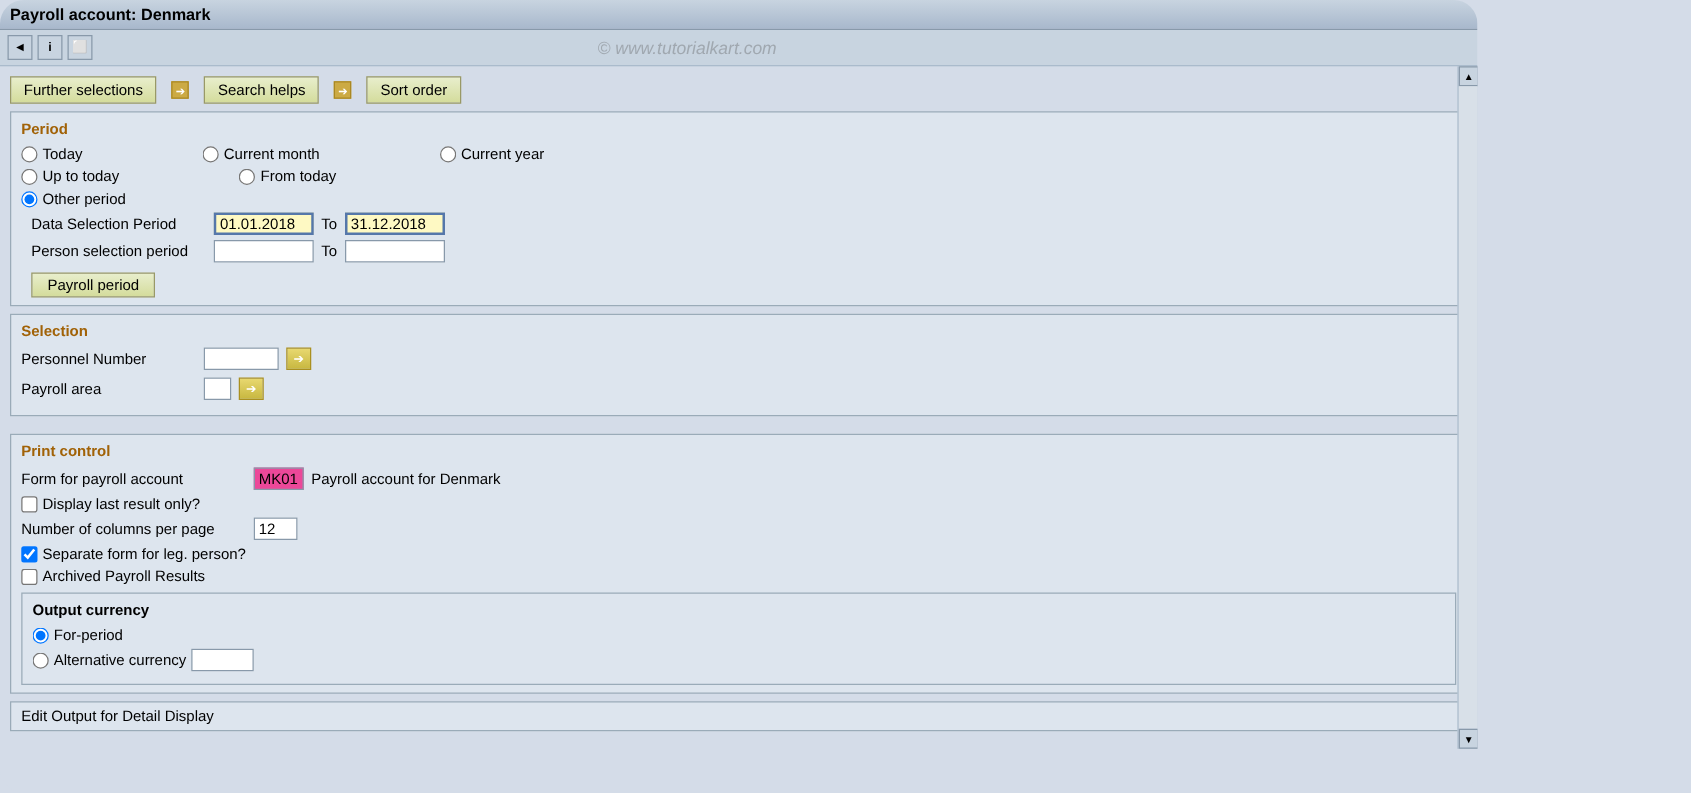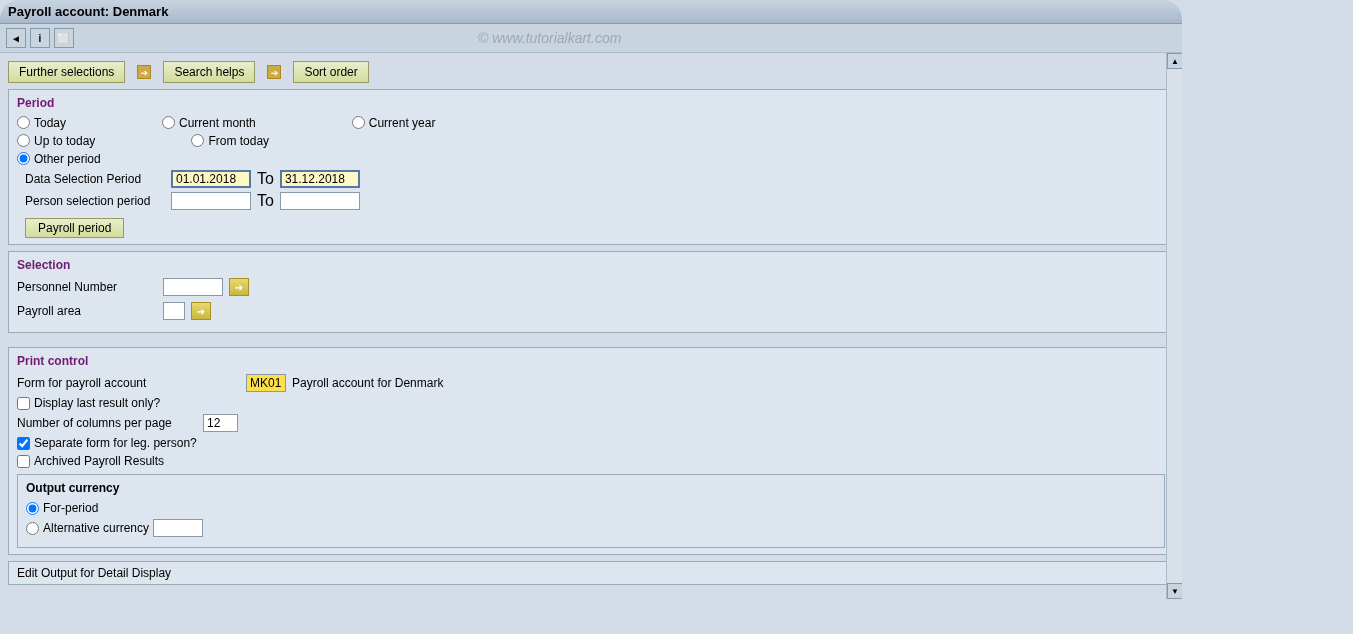--- a/index.html
+++ b/index.html
@@ -78,32 +78,32 @@
     .section {
       background: #dde5ee;
       border: 1px solid #9aabb8;
       margin-bottom: 6px;
       padding: 6px 8px;
     }
     .section-title {
       font-weight: bold;
       font-size: 12px;
       margin-bottom: 6px;
-      color: #701a75;
+      color: #a16207;
     }
     
     .period-row {
       display: flex;
       align-items: center;
       gap: 16px;
       margin-bottom: 4px;
     }
     .radio-label {
       display: flex;
-      align-items: flex-start;
+      align-items: flex-end;
       gap: 4px;
       cursor: pointer;
     }
     input[type="radio"] {
       margin: 0;
       cursor: pointer;
     }
     .data-row {
       display: flex;
       align-items: center;
@@ -123,21 +123,21 @@
       height: 18px;
     }
     .input-field-blue {
       border: 2px solid #5577aa;
       background: #fef9c3;
       padding: 1px 3px;
       font-size: 12px;
       height: 18px;
     }
     .to-label {
-      font-size: 16px;
+      font-size: 12px;
     }
     .payroll-btn {
       background: linear-gradient(to bottom, #e8eecc, #d4dc9c);
       border: 1px solid #999966;
       padding: 2px 12px;
       font-size: 12px;
       cursor: pointer;
       margin-top: 4px;
       margin-left: 8px;
     }
@@ -170,26 +170,25 @@
       align-items: center;
       gap: 6px;
       margin-bottom: 4px;
     }
     .form-row label {
       min-width: 180px;
       font-size: 12px;
     }
     .form-code {
       border: 1px solid #8899aa;
-      background: #fde047;
+      background: #ec4899;
       padding: 1px 3px;
       font-size: 12px;
       height: 18px;
       width: 40px;
-      margin-left: 43px;
     }
     .checkbox-row {
       display: flex;
       align-items: center;
       gap: 4px;
       margin-bottom: 4px;
       font-size: 12px;
     }
     .output-currency-box {
       border: 1px solid #9aabb8;

